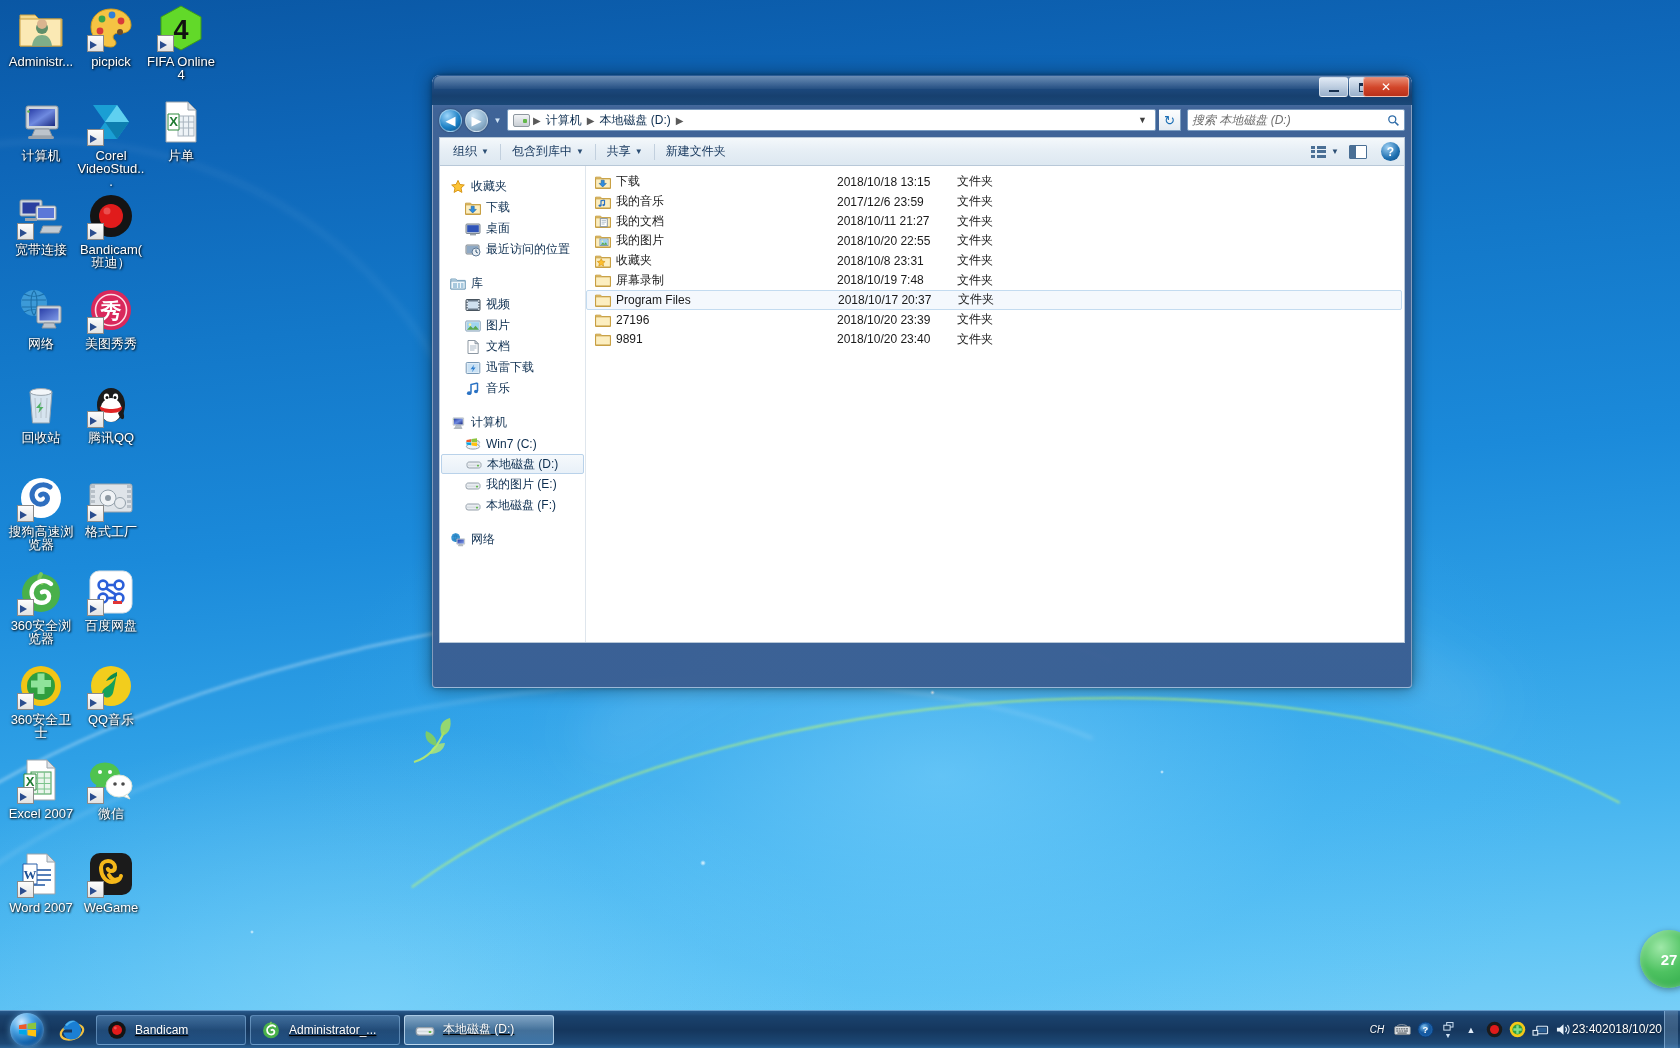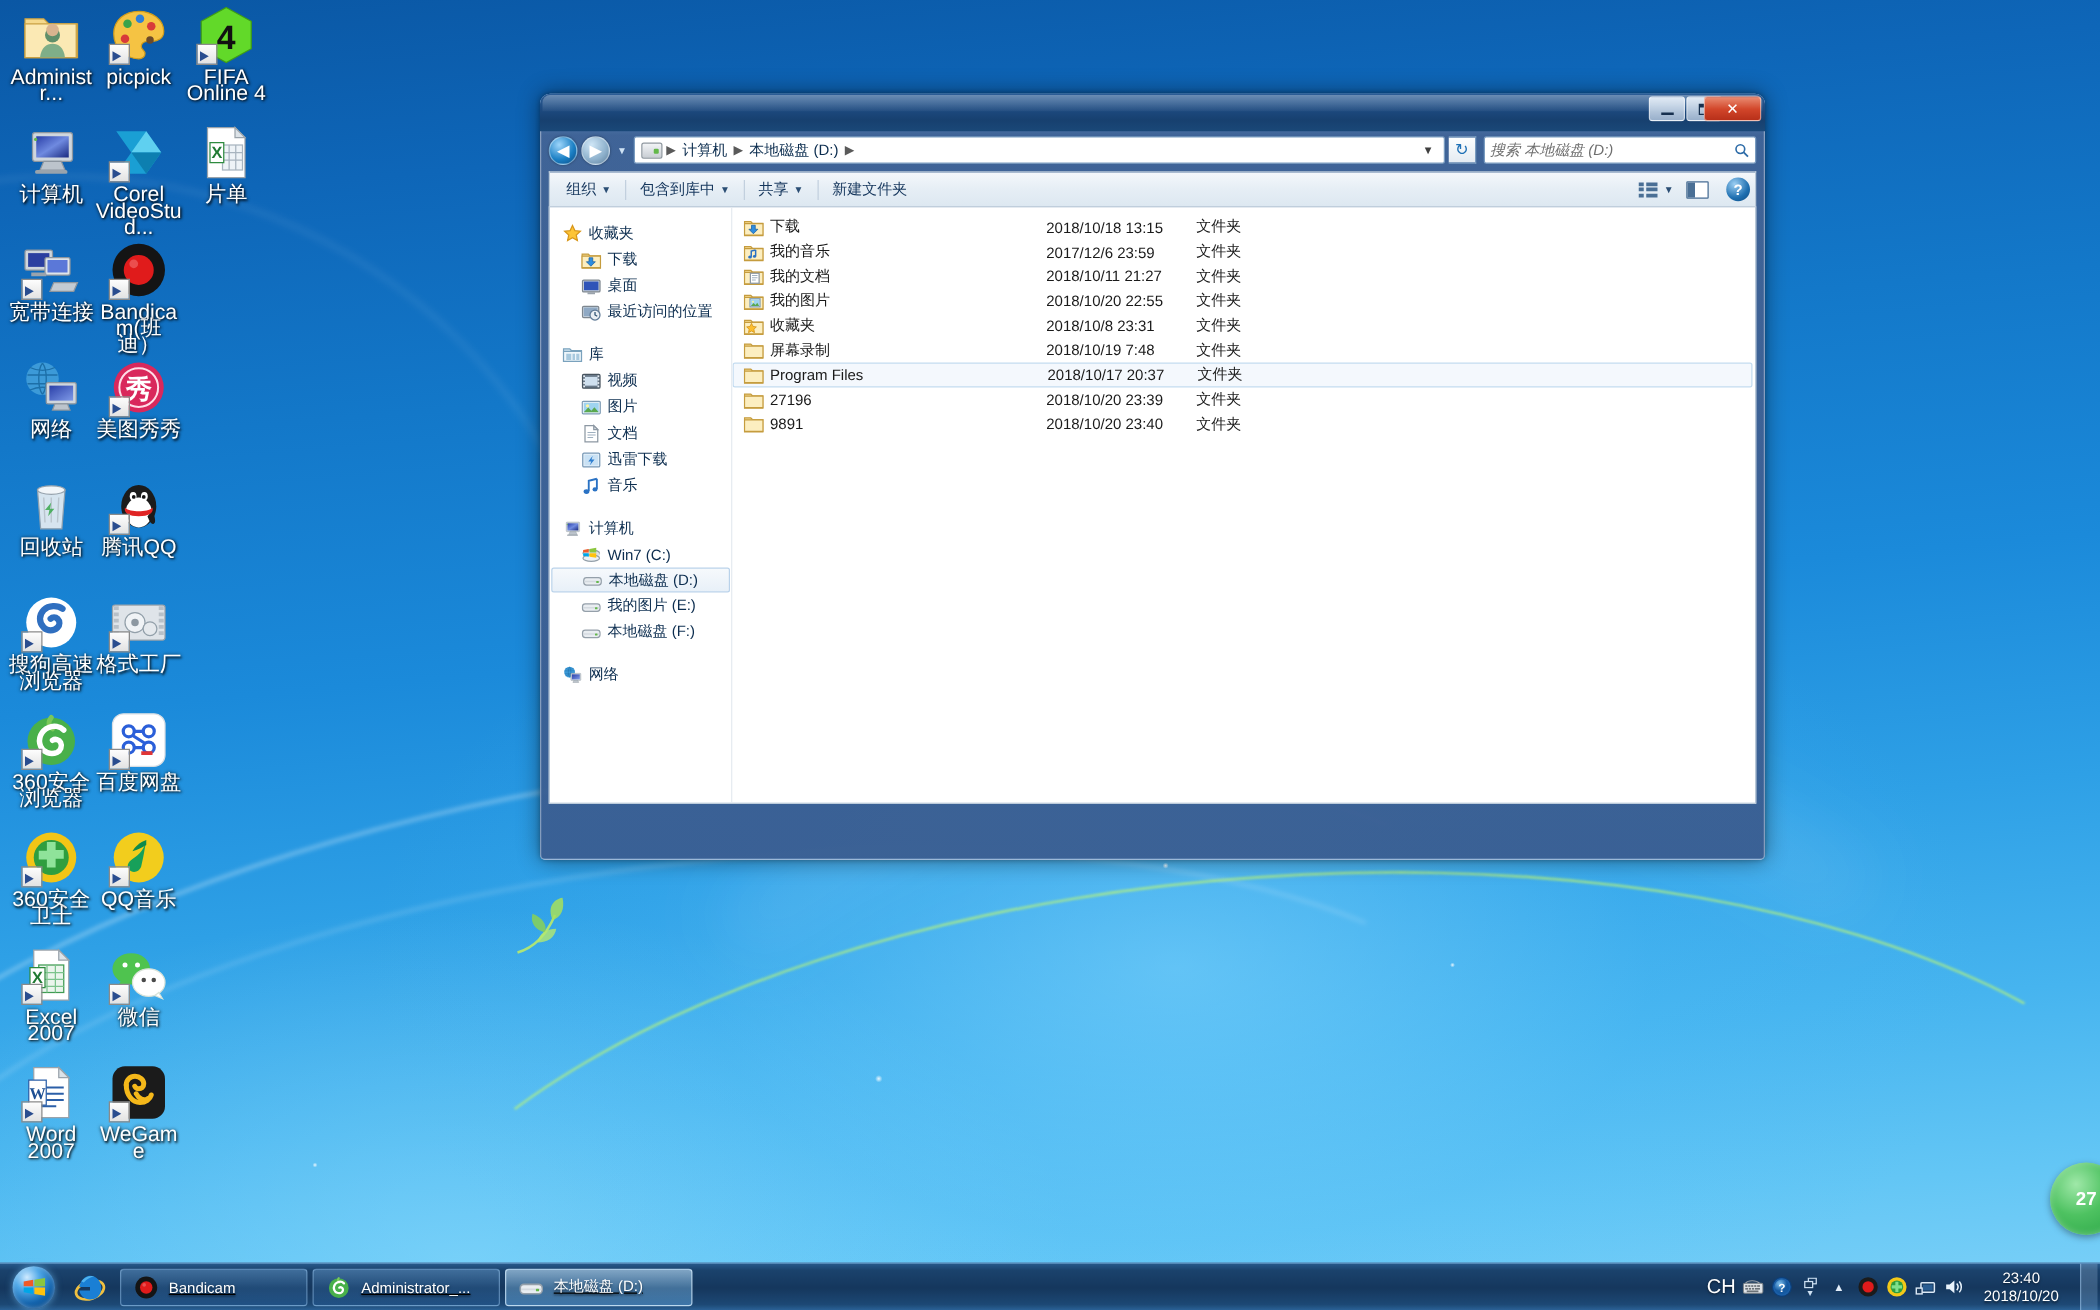--- a/index.html
+++ b/index.html
@@ -82,21 +82,21 @@
     width: 70px;
     text-align: center;
     cursor: default;
   }
   .dicon .glyph {
     width: 48px; height: 48px;
     margin: 0 auto 3px auto;
     position: relative;
   }
   .dicon .dlabel {
-    font-size: 17px;
+    font-size: 13px;
     color: #ffffff;
     line-height: 13px;
     text-shadow: 1px 1px 2px rgba(0,0,0,0.85), 0 0 3px rgba(0,0,0,0.7);
     word-wrap: break-word;
     font-family: "Liberation Sans", "DejaVu Sans", sans-serif;
   }
   
   .shortcut::after {
     content: "";
     position: absolute; left: 0px; bottom: 0px;
@@ -387,21 +387,21 @@
     background: linear-gradient(180deg, rgba(190,225,250,0.62), rgba(120,180,225,0.46) 52%, rgba(90,155,210,0.55));
     border: 1px solid rgba(215,238,255,0.7);
   }
   #tray {
     margin-left: auto; display: flex; align-items: center; gap: 1px;
     padding-right: 2px; height: 38px;
   }
   #tray .tri { width: 22px; height: 30px; display:flex; align-items:center; justify-content:center; cursor: default; }
   #clock {
     width: 88px; height: 34px; padding-right: 4px;
-    display: flex; flex-direction: column; align-items: center; justify-content: center;
+    display: flex; flex-direction: row; align-items: center; justify-content: center;
     color: #ffffff; font-size: 12px; line-height: 15px;
     text-shadow: 0 1px 2px rgba(0,0,0,0.6);
     cursor: default;
   }
   #showdesktop {
     width: 14px; height: 38px;
     background: linear-gradient(180deg, rgba(200,225,248,0.22), rgba(120,170,215,0.30));
     border-left: 1px solid rgba(170,210,245,0.5);
     cursor: default;
   }
@@ -1265,21 +1265,21 @@
               <path d="M1 8.2c0-1.2 1-2.2 2.2-2.2h9.6c1.2 0 2.2 1 2.2 2.2v1.6c0 1.2-1 2.2-2.2 2.2H3.2A2.2 2.2 0 0 1 1 9.8z" fill="#e9edf1" stroke="#95a0aa"></path>
               <path d="M1.4 8.6h13.2v1.2H1.4z" fill="#d4dae0"></path>
               <rect x="11" y="8.8" width="2" height="1.6" rx="0.4" fill="#63b84a"></rect>
             </svg>
           </span>
           <span>本地磁盘 (D:)</span>
         </div>
       </div>
 
     <div id="tray">
-      <div class="tri" style="width:26px;color:#ffffff;font-size:16px;text-shadow:0 1px 2px rgba(0,0,0,0.6);">CH</div>
+      <div class="tri" style="width:26px;color:#ffffff;font-size:10px;text-shadow:0 1px 2px rgba(0,0,0,0.6);font-style:italic;">CH</div>
       <div class="tri">
         <svg width="17" height="13" viewBox="0 0 20 14">
           <rect x="0.8" y="3.5" width="18.4" height="9.5" rx="1.5" fill="#dfe3e7" stroke="#7b8288"></rect>
           <path d="M3 3.5 C5 0.5 13 0.5 16 3.5" fill="none" stroke="#9aa1a8" stroke-width="1.1"></path>
           <g fill="#6a7177">
             <rect x="2.6" y="5.4" width="2" height="1.6"></rect>
               <rect x="5.4" y="5.4" width="2" height="1.6"></rect>
             <rect x="8.2" y="5.4" width="2" height="1.6"></rect>
               <rect x="11" y="5.4" width="2" height="1.6"></rect>
             <rect x="13.8" y="5.4" width="2.6" height="1.6"></rect>

